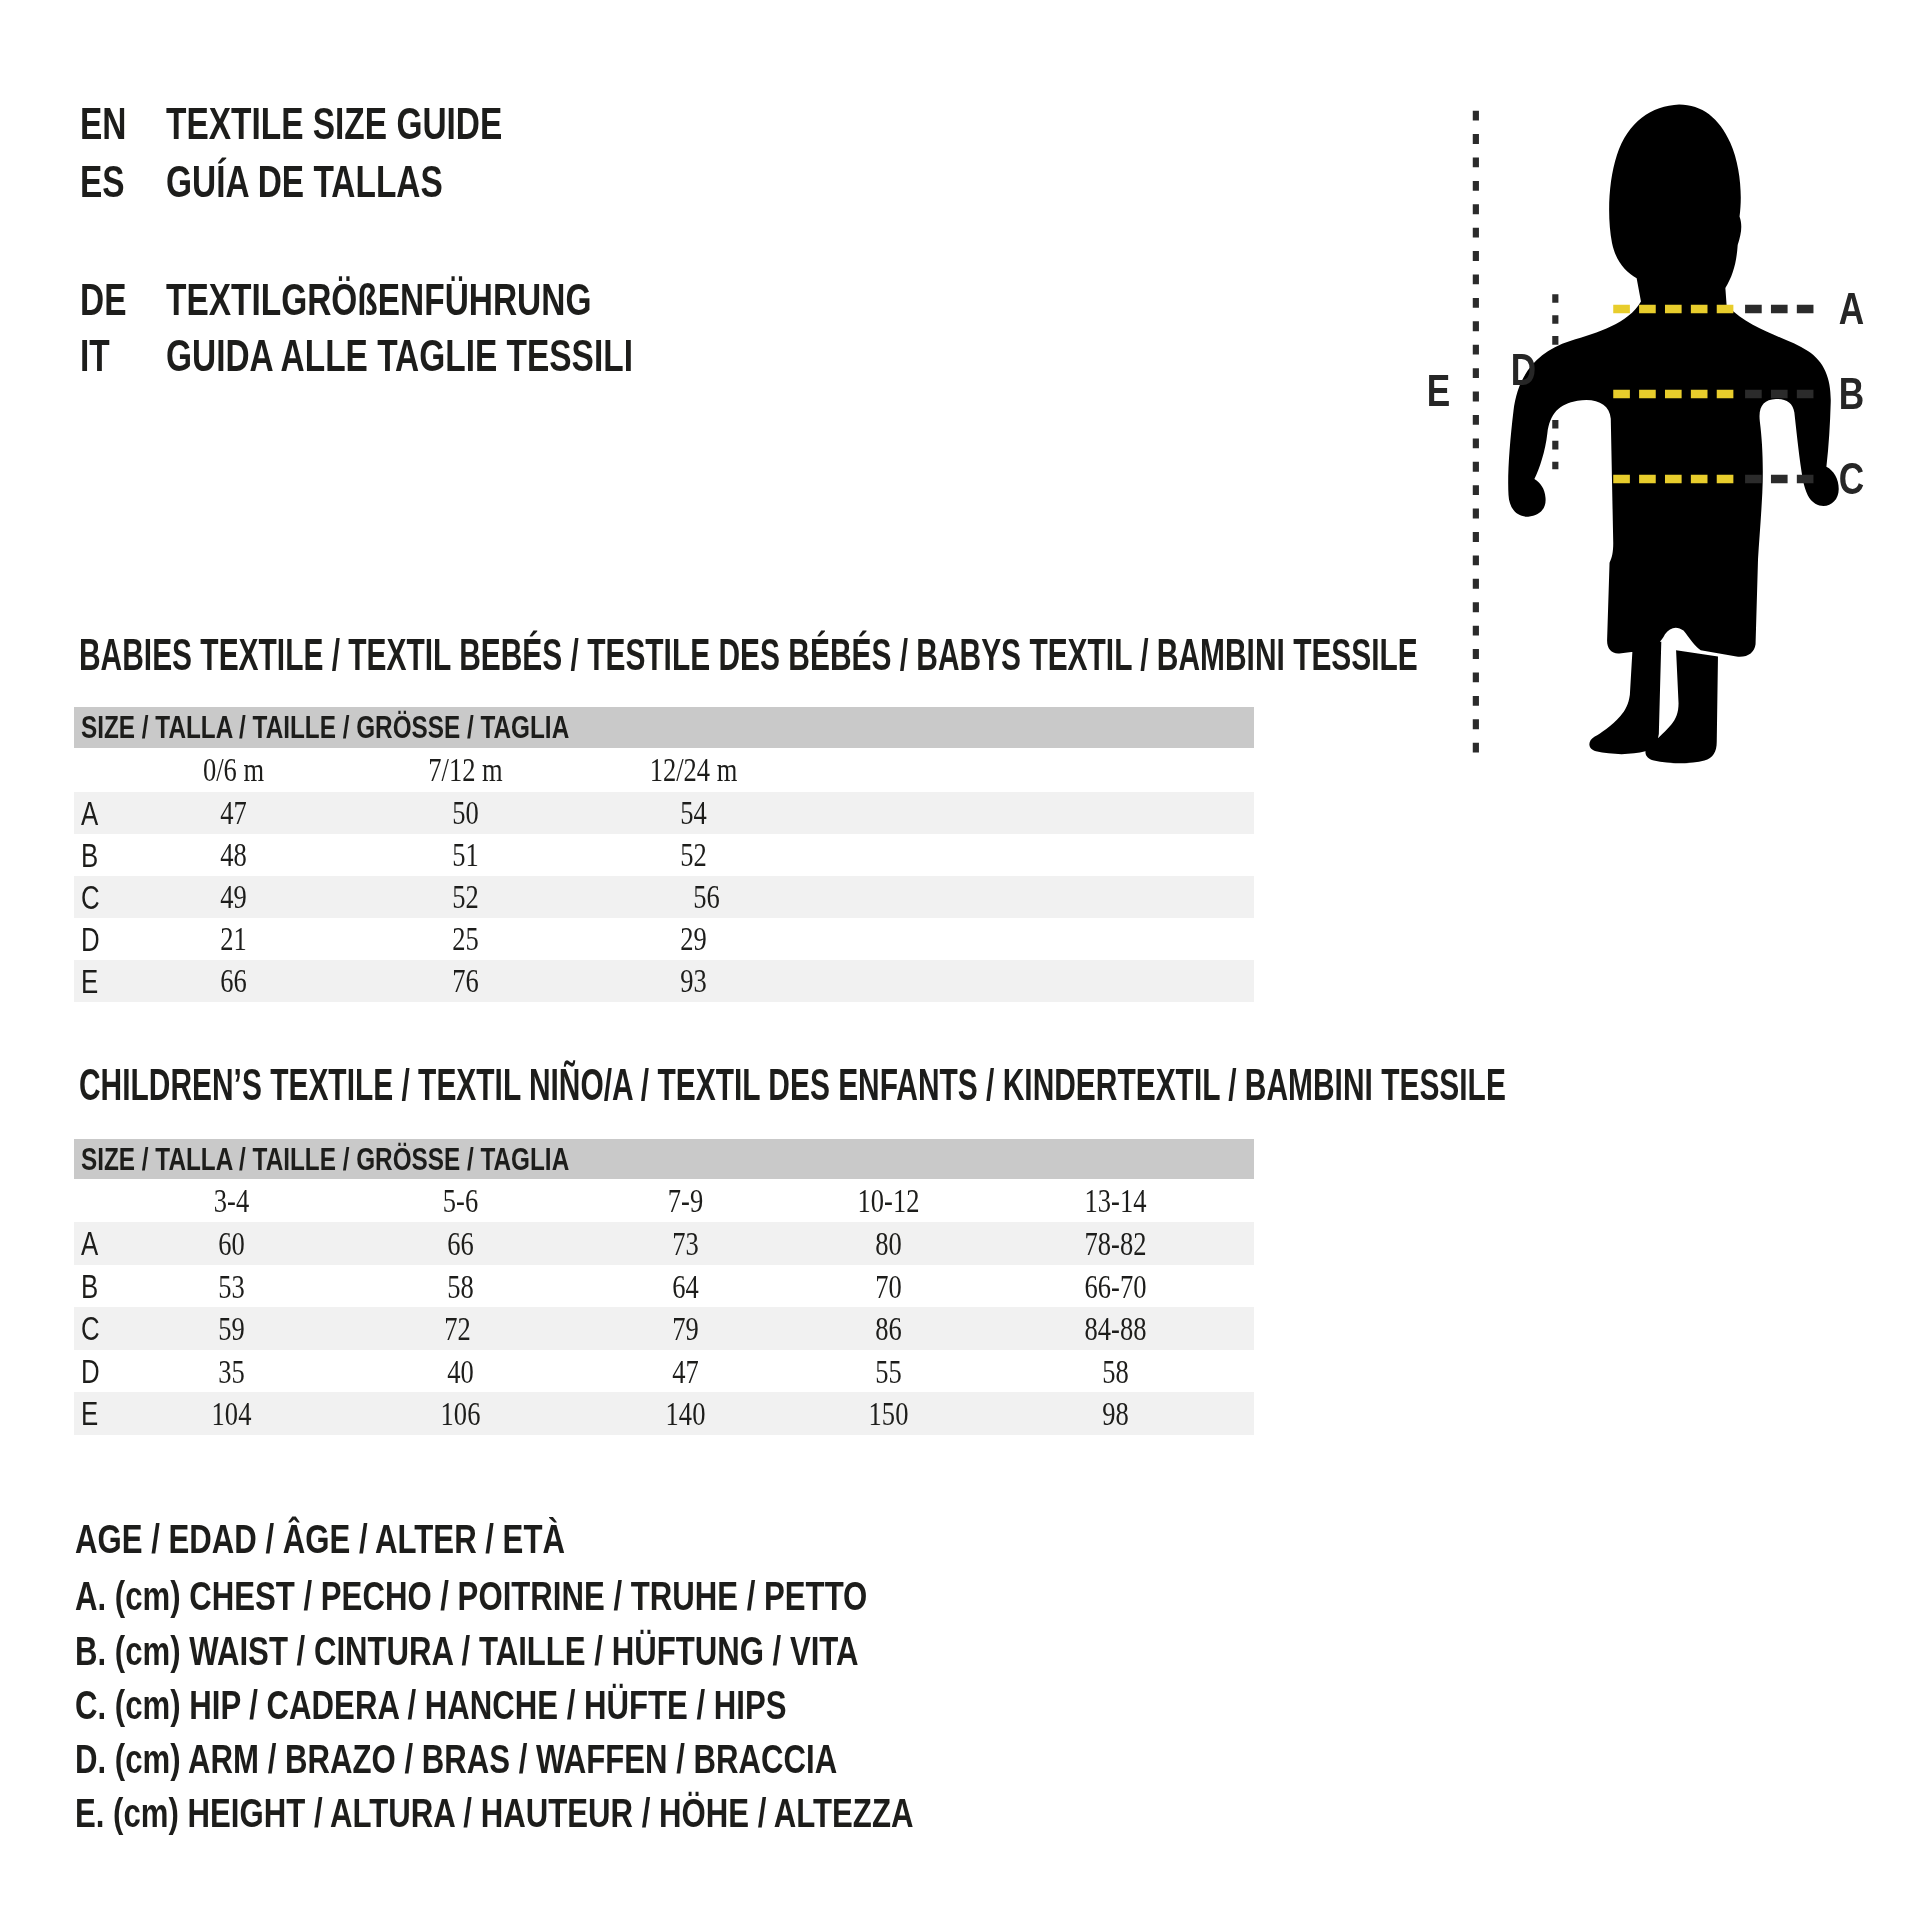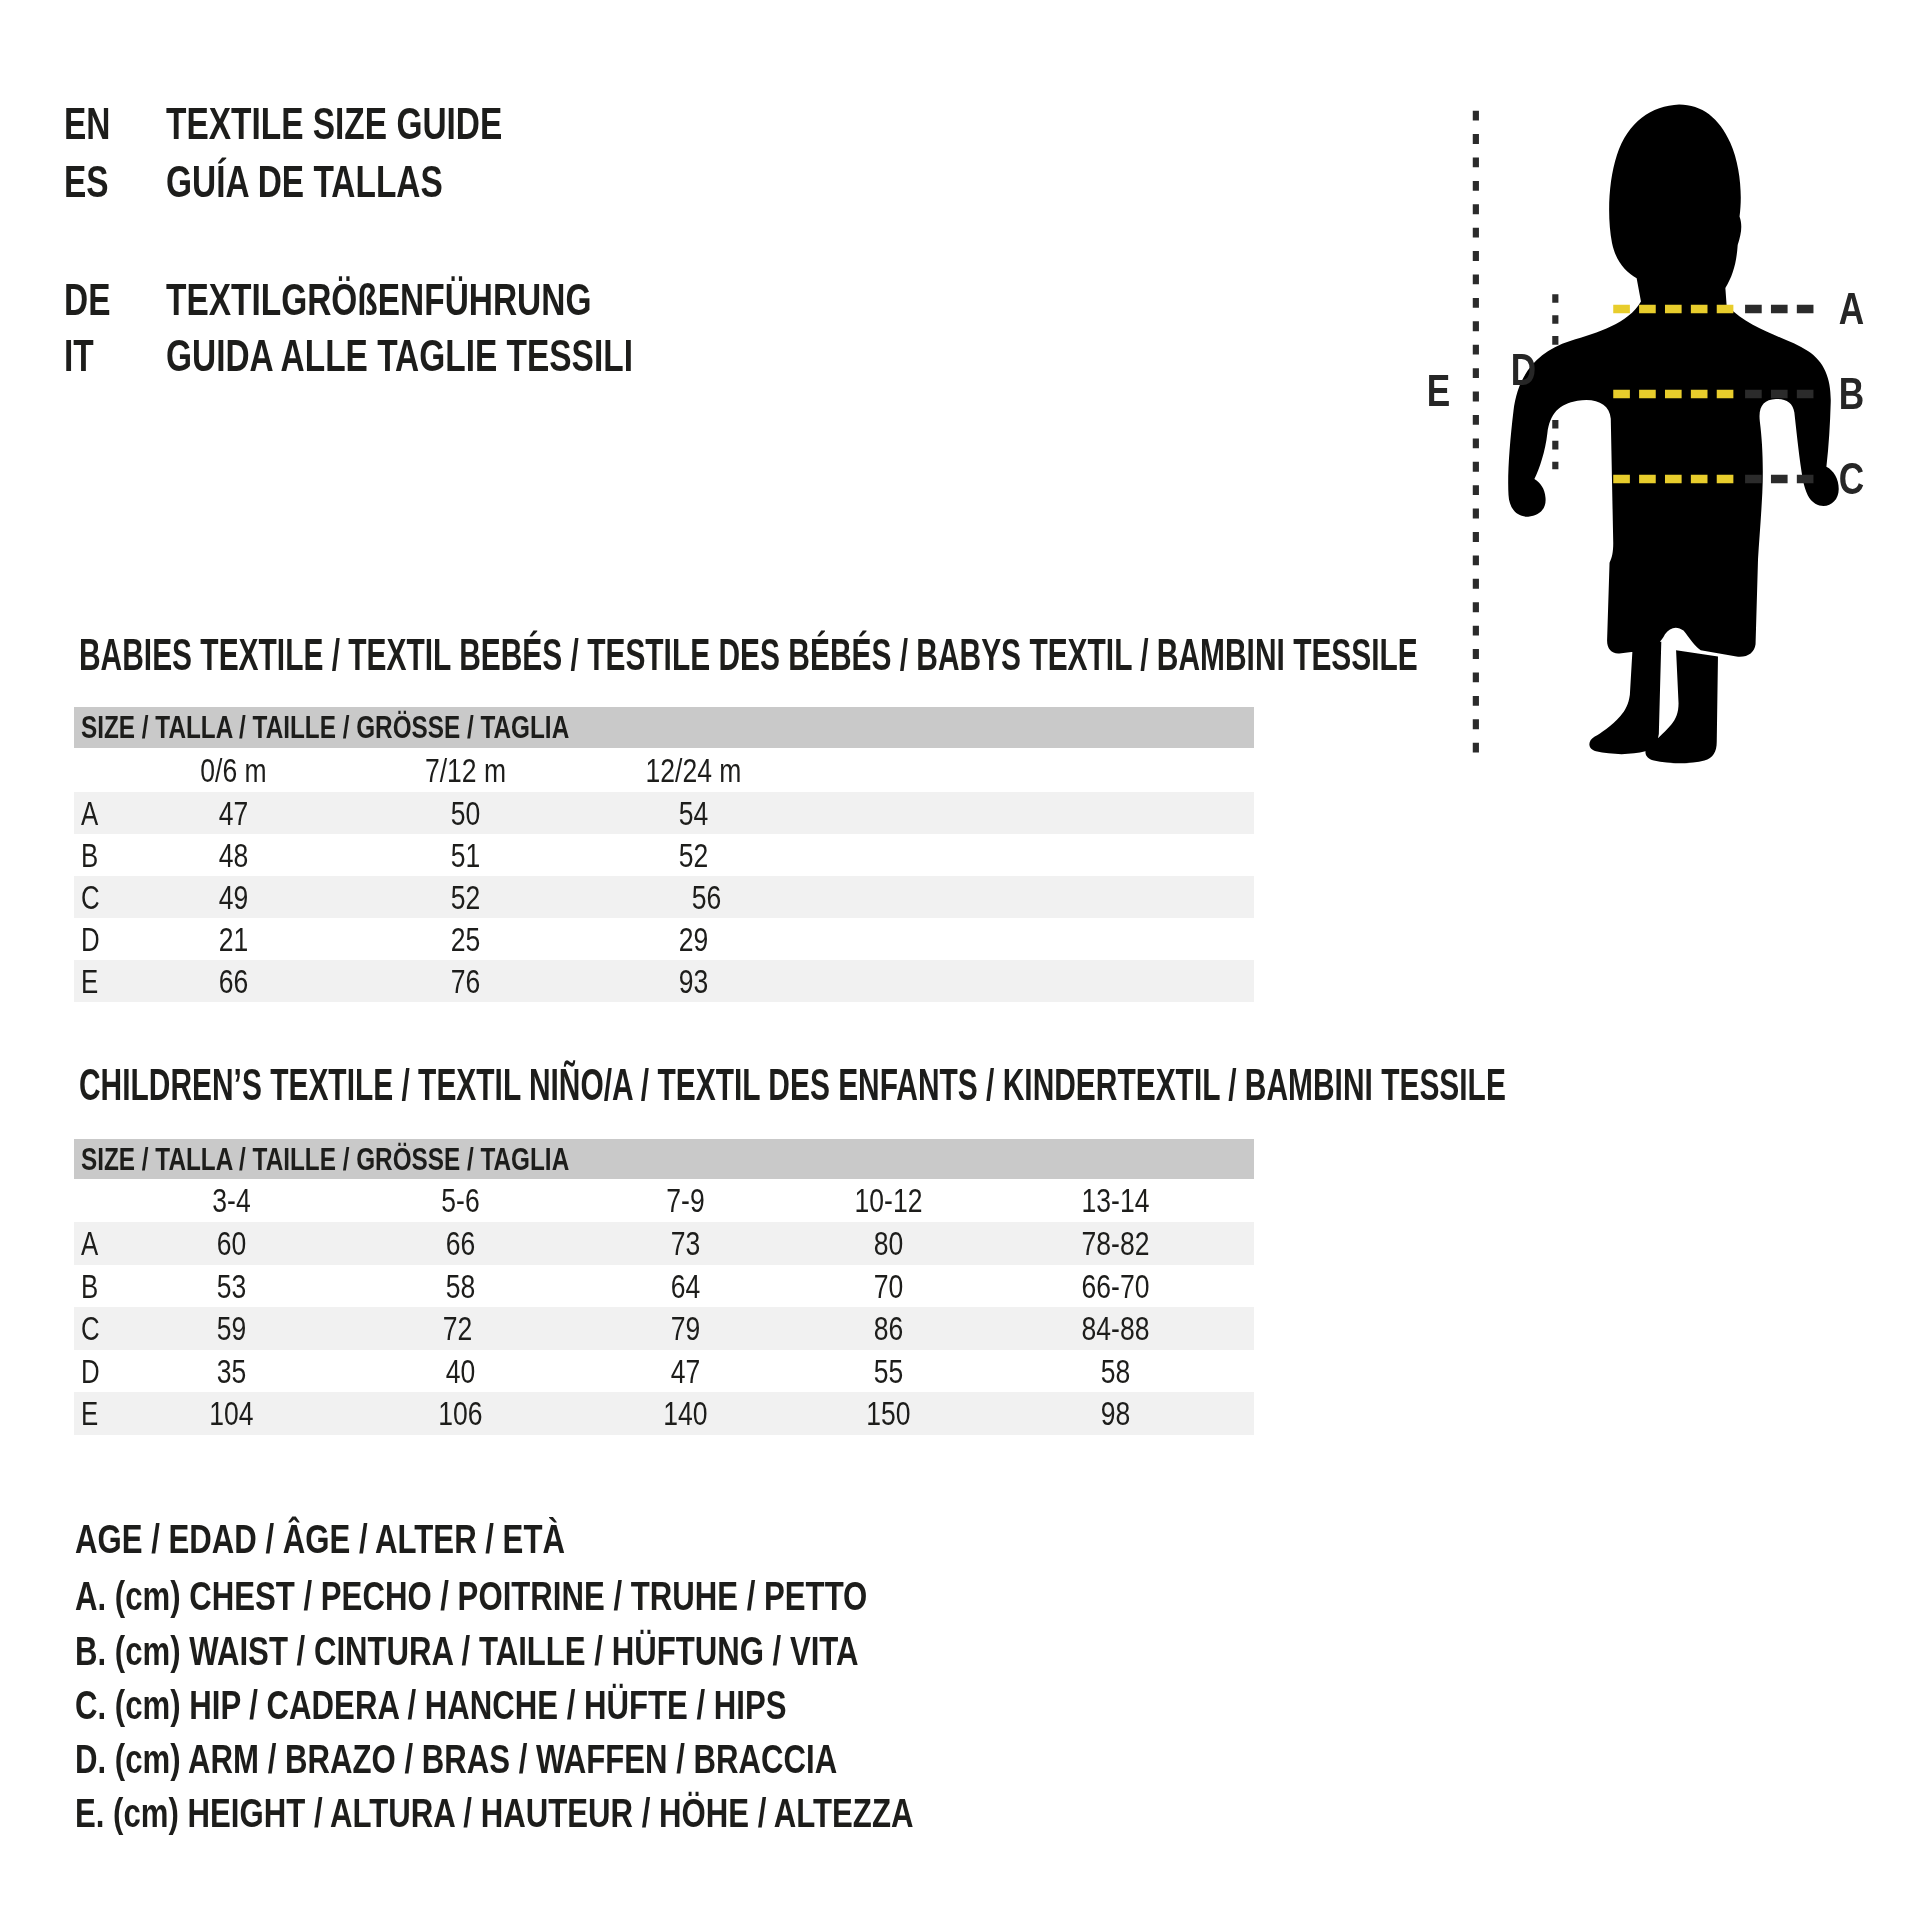--- a/index.html
+++ b/index.html
@@ -5,32 +5,32 @@
   html,body{margin:0;padding:0;background:#ffffff;}
   .page{position:relative;width:1926px;height:1926px;background:#ffffff;overflow:hidden;
         font-family:"Liberation Sans","DejaVu Sans",sans-serif;color:#1d1d1b;}
   .abs{position:absolute;}
   
   .cond{display:inline-block;transform:scaleX(.76);transform-origin:0 50%;white-space:nowrap;}
   .condc{display:block;transform:scaleX(.78);transform-origin:50% 50%;white-space:nowrap;text-align:center;}
   .sech{display:inline-block;transform:scaleX(.68);transform-origin:0 50%;white-space:nowrap;}
   
   .lang-row{position:absolute;left:0;width:1356px;height:44px;line-height:44px;font-size:44px;font-weight:700;}
-  .lang-code{position:absolute;left:64px;}
+  .lang-code{position:absolute;left:80px;}
   .lang-title{position:absolute;left:166px;}
   
   .sec-heading{position:absolute;left:79px;height:44px;line-height:44px;font-size:44px;font-weight:700;}
   
   .table{position:absolute;left:74px;width:1180px;}
   .sizebar{position:absolute;left:0;top:0;width:1180px;background:#c9c9c9;font-weight:700;font-size:32px;}
   .sizebar .cond{margin-left:7.4px;}
   .thead,.trow{position:absolute;left:0;width:1180px;font-size:34px;font-weight:400;}
   .alt{background:#f1f1f1;}
   .rlabel{position:absolute;left:7.4px;font-size:34px;font-weight:400;}
-  .cell{position:absolute;width:185px;text-align:center;}
+  .cell{position:absolute;width:185px;text-align:center;font-family:Liberation Serif, serif;}
   
   .legend-row{position:absolute;left:75px;height:44px;line-height:44px;font-size:41px;font-weight:700;}
   
   .dlabel{position:absolute;width:37px;height:44px;line-height:44px;text-align:center;
           font-size:44px;font-weight:700;transform:scaleX(.8);color:#262626;}
   svg{position:absolute;}
 </style>
 </head>
 <body>
 

